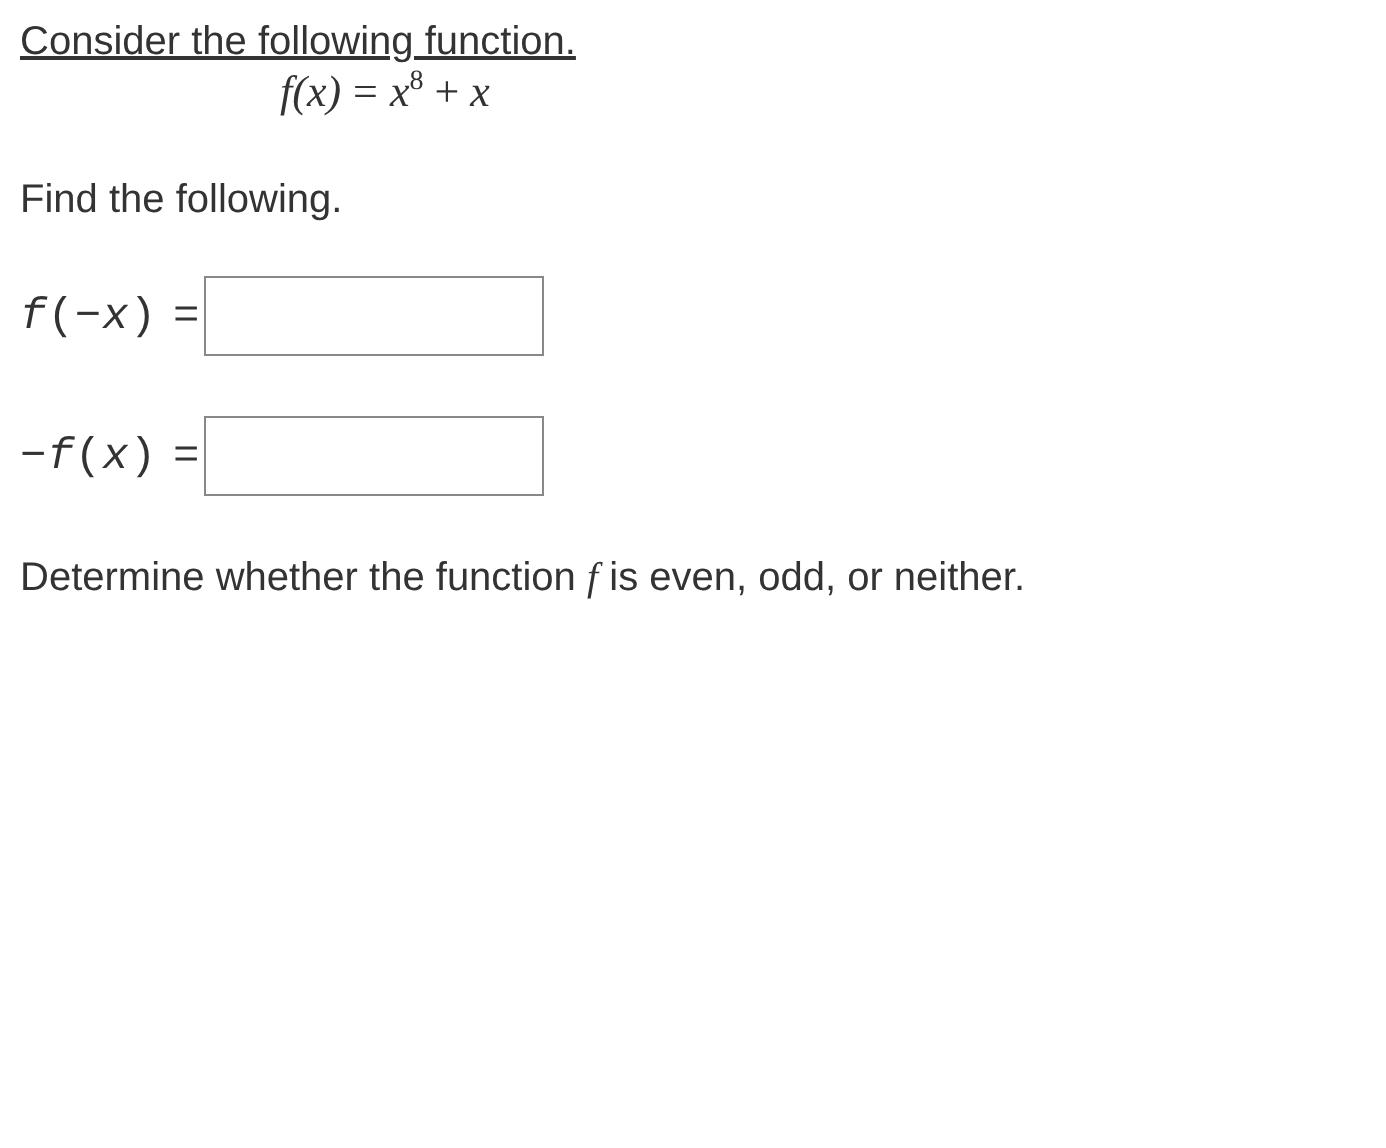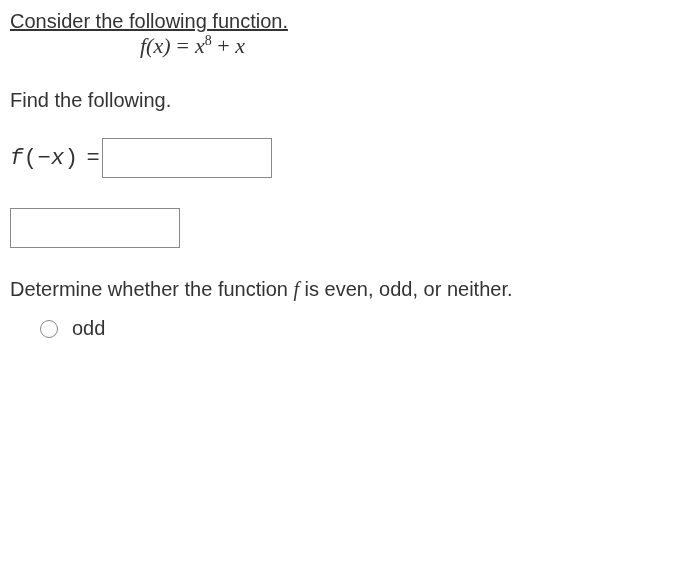--- a/index.html
+++ b/index.html
@@ -109,25 +109,24 @@
 <div class="sub-prompt">Find the following.</div>
 
 <div class="input-row">
   <span class="math-label">
     <span>f</span><span class="paren">(</span><span>−x</span><span class="paren">)</span><span class="eq">=</span>
   </span>
   <input type="text" class="answer-box" value="" style="">
 </div>
 
 <div class="input-row">
+  <span class="math-label">
+    <span>−f</span><span class="paren">(</span><span>x</span><span class="paren">)</span><span class="eq">=</span>
+  </span>
   <input type="text" class="answer-box" value="" style="">
 </div>
 
 <div class="determine-line">
   <span>Determine whether the function </span><span class="fital">f</span><span> is even, odd, or neither.</span>
 </div>
 
 <div class="radio-group">
-  <div class="radio-row">
-    <input type="radio" name="parity" class="radio-circle" id="r1" style="">
-    <label for="r1" class="radio-label">odd</label>
-  </div>
 </div>
 
 </body></html>

